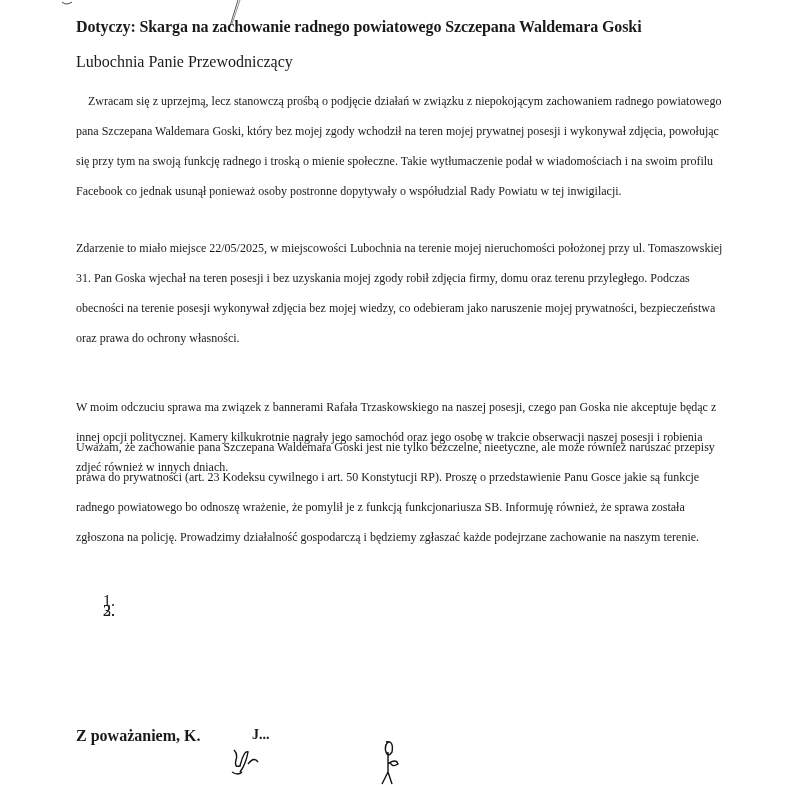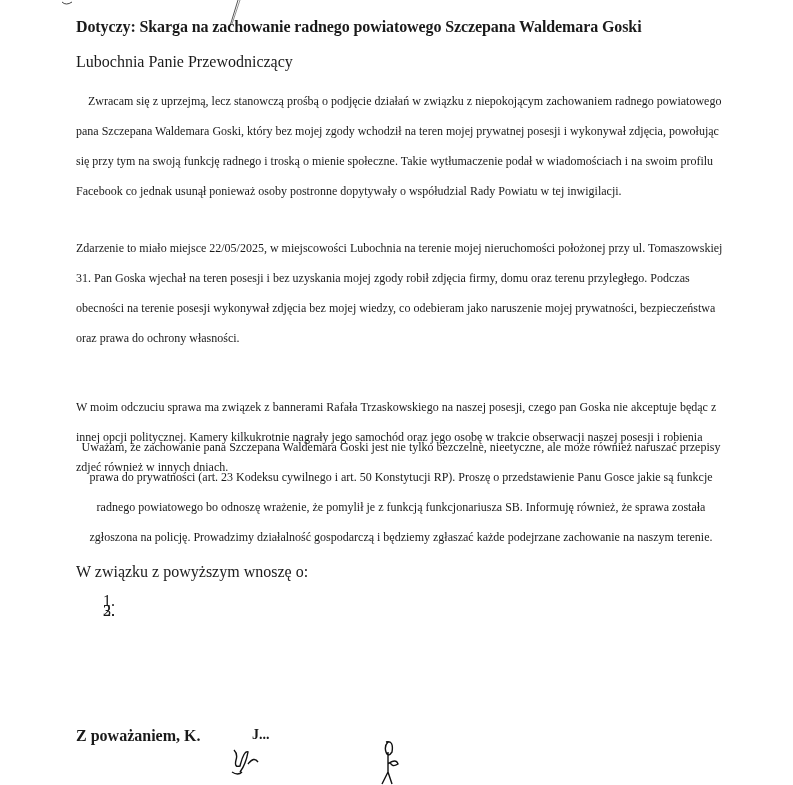--- a/index.html
+++ b/index.html
@@ -6,21 +6,21 @@
   body { width:793px; height:785px; position:relative; overflow:hidden;
          font-family:"Liberation Serif", "DejaVu Serif", serif; color:#1a1a1a; }
   .page { position:absolute; left:0; top:0; width:793px; height:785px; }
   .mark-top { position:absolute; left:60px; top:0; }
   .subject { position:absolute; left:76px; top:18px; font-weight:bold; font-size:16px; letter-spacing:-0.1px; }
   .salutation { position:absolute; left:76px; top:53px; font-size:16px; }
   .para { position:absolute; left:76px; width:650px; font-size:12px; line-height:30px; margin:0; }
   .p1 { top:86px; text-indent:12px; }
   .p2 { top:233px; }
   .p3 { top:344px;margin-top:48px; }
-  .p4 { top:432px;text-align:center; }
+  .p4 { top:432px; }
   .intro { position:absolute; left:76px; top:563px; font-size:16px; }
   .req-list { position:absolute; left:103px; top:590px; width:620px; margin:0; padding:0; list-style:none; font-size:16px; line-height:22.4px; }
   .req-list li { position:relative; padding-left:22px; margin-bottom:10px; }
   .req-list li .num { position:absolute; left:0; top:0; }
   .closing { position:absolute; left:76px; top:727px; font-size:16px;font-weight:bold; }
   .closing .tail { position:absolute; left:176px; top:0; font-size:14px; }
   .sig { position:absolute; }
 </style>
 </head>
 <body>
@@ -34,21 +34,20 @@
   </svg>
 
   <div class="subject">Dotyczy: Skarga na zachowanie radnego powiatowego Szczepana Waldemara Goski</div>
   <div class="salutation">Lubochnia Panie Przewodniczący</div>
 
   <p class="para p1">Zwracam się z uprzejmą, lecz stanowczą prośbą o podjęcie działań w związku z niepokojącym zachowaniem radnego powiatowego pana Szczepana Waldemara Goski, który bez mojej zgody wchodził na teren mojej prywatnej posesji i wykonywał zdjęcia, powołując się przy tym na swoją funkcję radnego i troską o mienie społeczne. Takie wytłumaczenie podał w wiadomościach i na swoim profilu Facebook co jednak usunął ponieważ osoby postronne dopytywały o współudzial Rady Powiatu w tej inwigilacji.</p>
   <p class="para p2">Zdarzenie to miało miejsce 22/05/2025, w miejscowości Lubochnia na terenie mojej nieruchomości położonej przy ul. Tomaszowskiej 31. Pan Goska wjechał na teren posesji i bez uzyskania mojej zgody robił zdjęcia firmy, domu oraz terenu przyległego. Podczas obecności na terenie posesji wykonywał zdjęcia bez mojej wiedzy, co odebieram jako naruszenie mojej prywatności, bezpieczeństwa oraz prawa do ochrony własności.</p>
   <p class="para p3">W moim odczuciu sprawa ma związek z bannerami Rafała Trzaskowskiego na naszej posesji, czego pan Goska nie akceptuje będąc z innej opcji politycznej. Kamery kilkukrotnie nagrały jego samochód oraz jego osobę w trakcie obserwacji naszej posesji i robienia zdjeć również w innych dniach.</p>
   <p class="para p4">Uważam, że zachowanie pana Szczepana Waldemara Goski jest nie tylko bezczelne, nieetyczne, ale może również naruszać przepisy prawa  do prywatności (art. 23 Kodeksu cywilnego i art. 50 Konstytucji RP). Proszę o przedstawienie Panu Gosce jakie są funkcje radnego powiatowego bo odnoszę wrażenie, że pomylił je z funkcją funkcjonariusza SB. Informuję również, że sprawa została zgłoszona na policję. Prowadzimy działalność gospodarczą i będziemy zgłaszać każde podejrzane zachowanie na naszym terenie.</p>
 
-  <div class="intro">W związku z powyższym wnoszę o:</div>
 
   <ol class="req-list">
     <li>
       <span class="num">1.</span>
     </li>
     <li>
       <span class="num">2.</span>
     </li>
     <li>
       <span class="num">3.</span>

